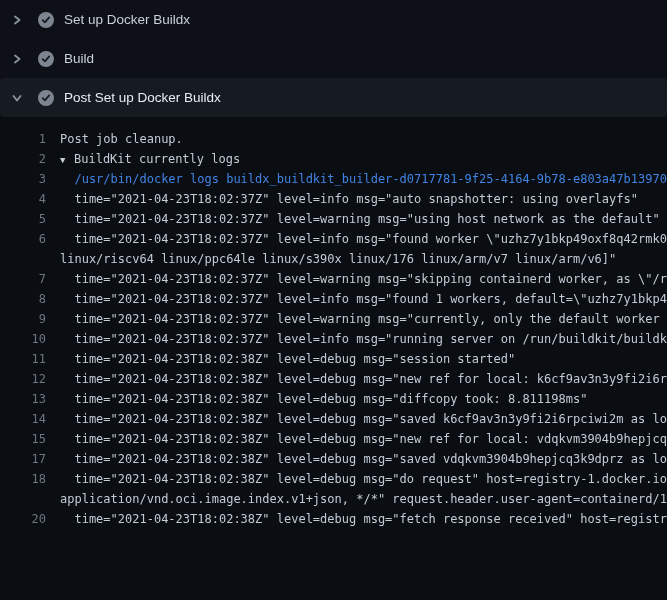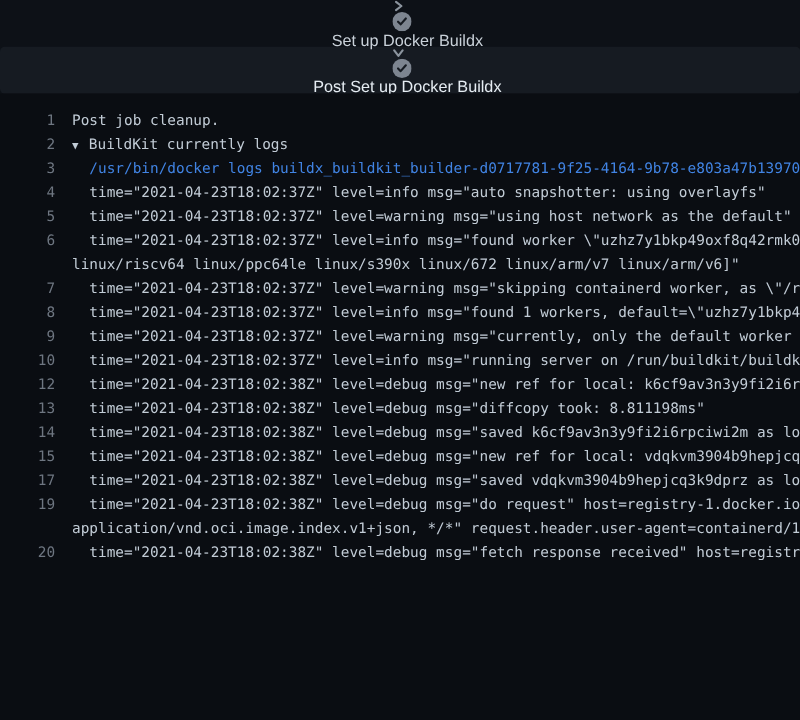--- a/index.html
+++ b/index.html
@@ -7,21 +7,21 @@
   body {
     background: var(--page-bg, #0d1117);
     font-family: "Liberation Sans", sans-serif;
   }
   .screen { width:667px; height:600px; display:flex; flex-direction:column; overflow:hidden; }
 
   
   .steps { flex:0 0 auto; }
   .step-row {
     height:39px; display:flex; align-items:center;
-    padding-left:12px; cursor:pointer;flex-direction:column;
+    padding-left:12px; cursor:pointer;
   }
   .step-row.expanded { background: var(--header-active-bg, #161b22); border-radius:4px;align-items:center; }
   .chev { width:10px; height:10px; margin-right:16px; flex:0 0 auto; display:block; }
   .chev polyline { fill:none; stroke: var(--icon-gray, #8b949e); stroke-width:1.8; stroke-linecap:round; stroke-linejoin:round; }
   .status-ico { width:16px; height:16px; margin-right:10px; flex:0 0 auto; display:block; }
   .step-label { font-size:13.5px; color: var(--title-color, #c9d1d9); }
   .step-row.expanded .step-label { color: var(--active-title-color, #e6edf3); }
 
   
   .log-area {
@@ -56,20 +56,30 @@
       <svg class="chev" viewBox="0 0 10 10">
           <polyline points="3,1.5 7.5,5 3,8.5"></polyline>
         </svg>
       <svg class="status-ico" viewBox="0 0 16 16">
         <circle cx="8" cy="8" r="8" fill="#7d8590"></circle>
         <path d="M11.2 5.4 L6.9 10.3 L4.7 8.1" fill="none" stroke="#161b22" stroke-width="1.8" stroke-linecap="round" stroke-linejoin="round"></path>
       </svg>
       <span class="step-label">Set up Docker Buildx</span>
     </div>
 
+    <div class="step-row">
+      <svg class="chev" viewBox="0 0 10 10">
+          <polyline points="3,1.5 7.5,5 3,8.5"></polyline>
+        </svg>
+      <svg class="status-ico" viewBox="0 0 16 16">
+        <circle cx="8" cy="8" r="8" fill="#7d8590"></circle>
+        <path d="M11.2 5.4 L6.9 10.3 L4.7 8.1" fill="none" stroke="#161b22" stroke-width="1.8" stroke-linecap="round" stroke-linejoin="round"></path>
+      </svg>
+      <span class="step-label">Build</span>
+    </div>
 
 
     <div class="step-row expanded">
       <svg class="chev" viewBox="0 0 10 10">
           <polyline points="1.5,3 5,7.5 8.5,3"></polyline>
         </svg>
       <svg class="status-ico" viewBox="0 0 16 16">
         <circle cx="8" cy="8" r="8" fill="#7d8590"></circle>
         <path d="M11.2 5.4 L6.9 10.3 L4.7 8.1" fill="none" stroke="#161b22" stroke-width="1.8" stroke-linecap="round" stroke-linejoin="round"></path>
       </svg>
@@ -99,37 +109,41 @@
         <div class="log-row">
           <span class="log-num">5</span>
           <span class="log-text"><span>  time="2021-04-23T18:02:37Z" level=warning msg="using host network as the default"</span></span>
         </div>
         <div class="log-row">
           <span class="log-num">6</span>
           <span class="log-text"><span>  time="2021-04-23T18:02:37Z" level=info msg="found worker \"uzhz7y1bkp49oxf8q42rmk0xj</span></span>
         </div>
         <div class="log-row">
           <span class="log-num"></span>
-          <span class="log-text"><span>linux/riscv64 linux/ppc64le linux/s390x linux/672 linux/arm/v7 linux/arm/v6]"</span></span>
+          <span class="log-text"><span>linux/riscv64 linux/ppc64le linux/s390x linux/176 linux/arm/v7 linux/arm/v6]"</span></span>
         </div>
         <div class="log-row">
           <span class="log-num">7</span>
           <span class="log-text"><span>  time="2021-04-23T18:02:37Z" level=warning msg="skipping containerd worker, as \"/run</span></span>
         </div>
         <div class="log-row">
           <span class="log-num">8</span>
           <span class="log-text"><span>  time="2021-04-23T18:02:37Z" level=info msg="found 1 workers, default=\"uzhz7y1bkp49o</span></span>
         </div>
         <div class="log-row">
           <span class="log-num">9</span>
           <span class="log-text"><span>  time="2021-04-23T18:02:37Z" level=warning msg="currently, only the default worker ca</span></span>
         </div>
         <div class="log-row">
           <span class="log-num">10</span>
           <span class="log-text"><span>  time="2021-04-23T18:02:37Z" level=info msg="running server on /run/buildkit/buildkit</span></span>
+        </div>
+        <div class="log-row">
+          <span class="log-num">11</span>
+          <span class="log-text"><span>  time="2021-04-23T18:02:38Z" level=debug msg="session started"</span></span>
         </div>
         <div class="log-row">
           <span class="log-num">12</span>
           <span class="log-text"><span>  time="2021-04-23T18:02:38Z" level=debug msg="new ref for local: k6cf9av3n3y9fi2i6rpc</span></span>
         </div>
         <div class="log-row">
           <span class="log-num">13</span>
           <span class="log-text"><span>  time="2021-04-23T18:02:38Z" level=debug msg="diffcopy took: 8.811198ms"</span></span>
         </div>
         <div class="log-row">
@@ -138,21 +152,21 @@
         </div>
         <div class="log-row">
           <span class="log-num">15</span>
           <span class="log-text"><span>  time="2021-04-23T18:02:38Z" level=debug msg="new ref for local: vdqkvm3904b9hepjcq3k</span></span>
         </div>
         <div class="log-row">
           <span class="log-num">17</span>
           <span class="log-text"><span>  time="2021-04-23T18:02:38Z" level=debug msg="saved vdqkvm3904b9hepjcq3k9dprz as loca</span></span>
         </div>
         <div class="log-row">
-          <span class="log-num">19</span>
+          <span class="log-num">18</span>
           <span class="log-text"><span>  time="2021-04-23T18:02:38Z" level=debug msg="do request" host=registry-1.docker.io r</span></span>
         </div>
         <div class="log-row">
           <span class="log-num"></span>
           <span class="log-text"><span>application/vnd.oci.image.index.v1+json, */*" request.header.user-agent=containerd/1.4</span></span>
         </div>
         <div class="log-row">
           <span class="log-num">20</span>
           <span class="log-text"><span>  time="2021-04-23T18:02:38Z" level=debug msg="fetch response received" host=registry-</span></span>
         </div>

